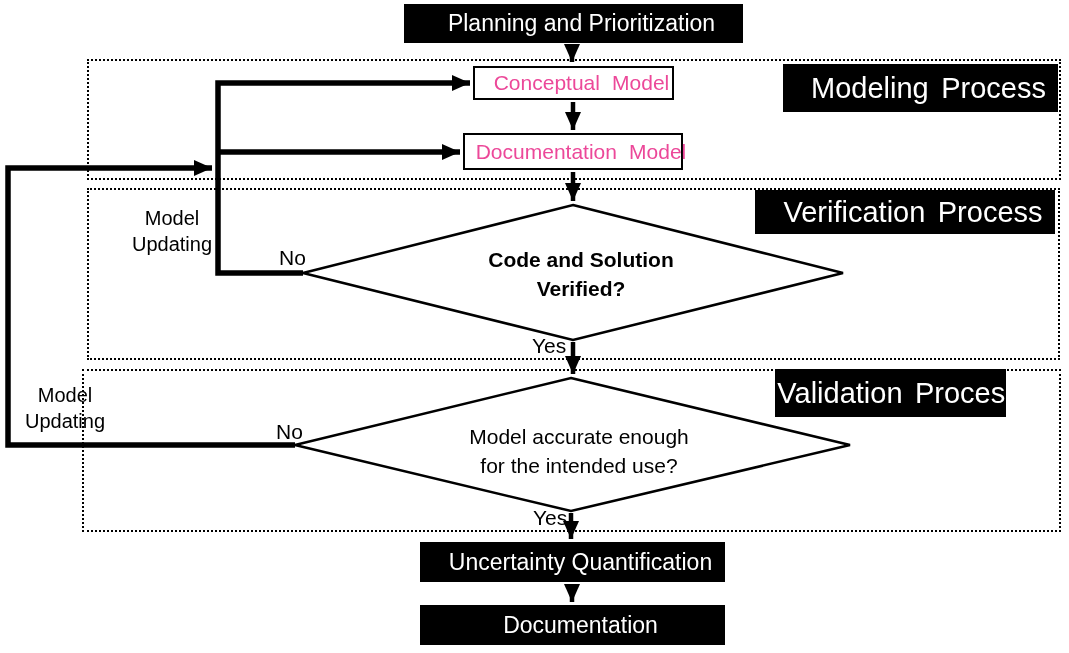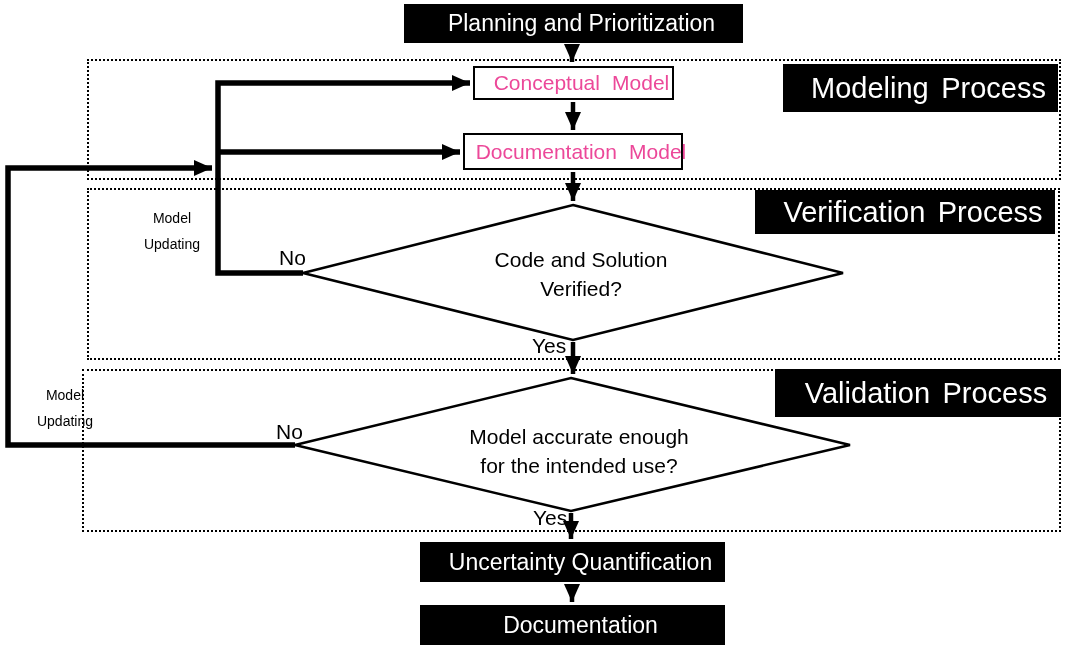--- a/index.html
+++ b/index.html
@@ -25,21 +25,21 @@
   .light-node{
     background:#fff;border:2px solid #000;color:#ec4899;
     display:flex;align-items:center;justify-content:center;
     font-size:21px;word-spacing:0.30em;white-space:nowrap;
   }
 
   .diamond-text{
     text-align:center;font-size:21px;line-height:29px;color:#000;
   }
   .loop-label{
-    text-align:center;font-size:14px;line-height:26px;color:#000;
+    text-align:center;font-size:20px;line-height:26px;color:#000;
   }
   .edge-label{
     text-align:right;font-size:21px;color:#000;white-space:nowrap;
   }
   svg{position:absolute;left:0;top:0;}
 </style>
 </head>
 <body>
 
 <div class="abs z1 dotted-box" style="left:87px;top:59px;width:974px;height:121px;"></div>
@@ -74,41 +74,41 @@
 </div>
 
 <div class="abs z3 dark-node section-label" style="left:783px;top:64px;width:275px;height:48px;">
   <span>Modeling Process</span>
 </div>
 
 <div class="abs z3 dark-node section-label" style="left:755px;top:190px;width:300px;height:44px;">
   <span>Verification Process</span>
 </div>
 
-<div class="abs z3 dark-node section-label" style="left:775px;top:369px;width:286px;height:48px;">
+<div class="abs z3 dark-node section-label" style="left:775px;top:369px;width:231px;height:48px;">
   <span>Validation Process</span>
 </div>
 
 <div class="abs z3 dark-node node-lg" style="left:420px;top:542px;width:305px;height:40px;">
   <span>Uncertainty Quantification</span>
 </div>
 
 <div class="abs z3 dark-node node-lg" style="left:420px;top:605px;width:305px;height:40px;">
   <span>Documentation</span>
 </div>
 
 <div class="abs z3 light-node" style="left:473px;top:66px;width:201px;height:34px;">
   <span>Conceptual Model</span>
 </div>
 
 <div class="abs z3 light-node" style="left:463px;top:133px;width:220px;height:37px;">
   <span>Documentation Model</span>
 </div>
 
-<div class="abs z3 diamond-text" style="left:423px;top:245px;width:300px;">
+<div class="abs z3 diamond-text" style="left:423px;top:245px;width:300px;font-weight:bold;">
   <div>Code and Solution</div>
   <div>Verified?</div>
 </div>
 
 <div class="abs z3 diamond-text" style="left:421px;top:422px;width:300px;">
   <div>Model accurate enough</div>
   <div>for the intended use?</div>
 </div>
 
 <div class="abs z3 loop-label" style="left:103px;top:205px;width:122px;">

